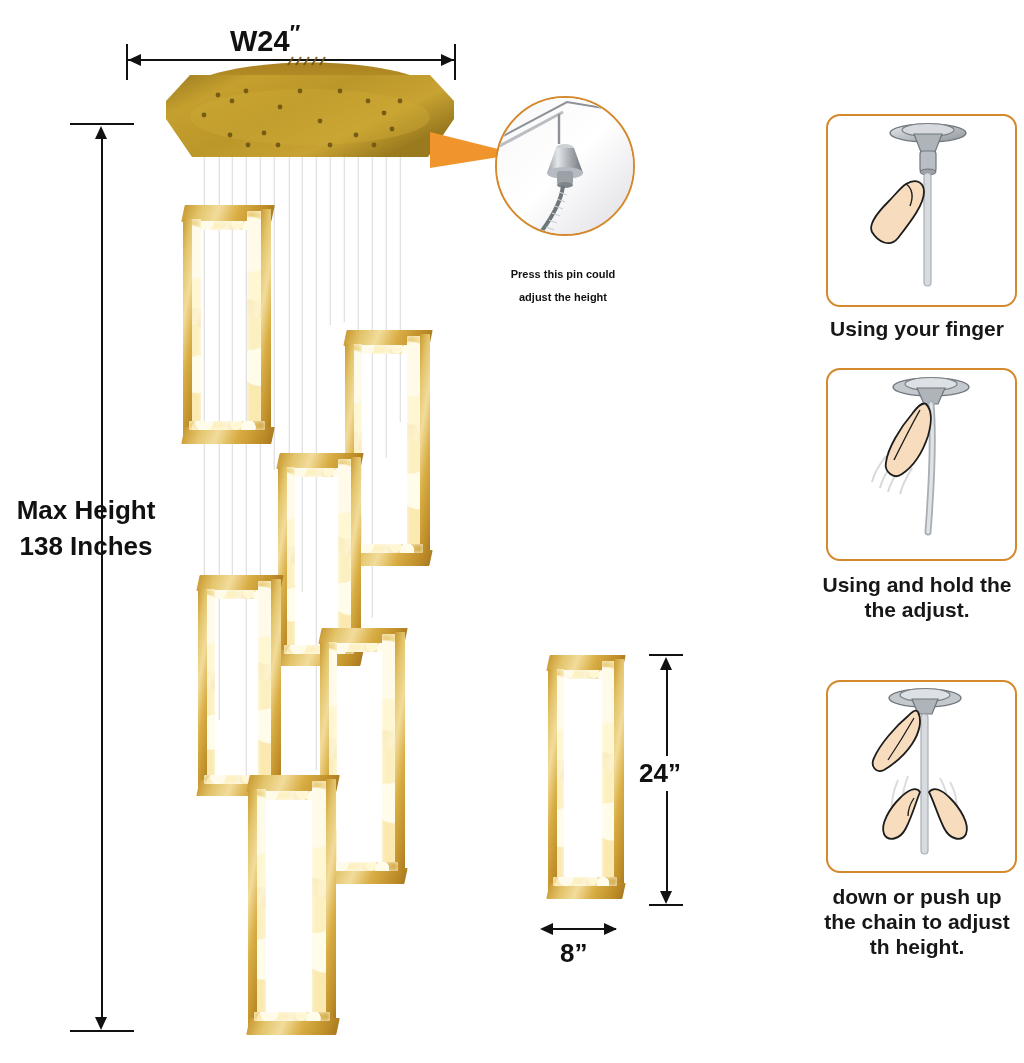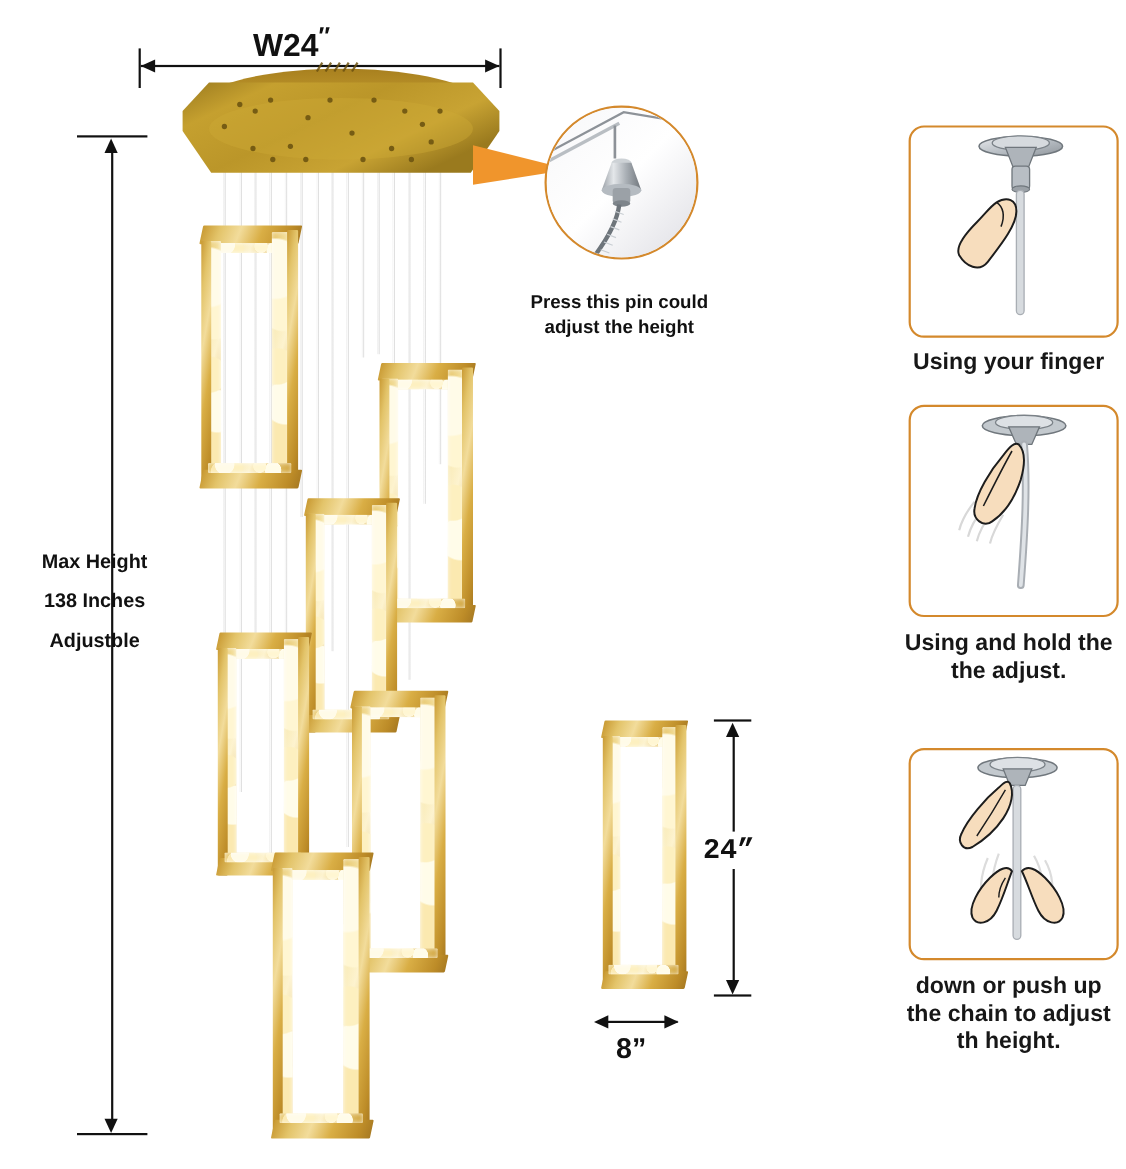--- a/index.html
+++ b/index.html
@@ -15,21 +15,21 @@
   .line-h{position:absolute;height:2px;background:#111;}
   .line-v{position:absolute;width:2px;background:#111;}
   .arrow{position:absolute;width:0;height:0;}
   .arrow-l{border-top:6px solid transparent;border-bottom:6px solid transparent;border-right:13px solid #111;}
   .arrow-r{border-top:6px solid transparent;border-bottom:6px solid transparent;border-left:13px solid #111;}
   .arrow-u{border-left:6px solid transparent;border-right:6px solid transparent;border-bottom:13px solid #111;}
   .arrow-d{border-left:6px solid transparent;border-right:6px solid transparent;border-top:13px solid #111;}
 
   
   #left-text{left:0px;top:492px;width:172px;text-align:center;
-             font-size:18px;font-weight:bold;line-height:36px;}
+             font-size:26px;font-weight:bold;line-height:36px;}
 
   
   #canopy-wrap{left:160px;top:45px;width:300px;height:130px;}
 
   
   .wire{position:absolute;width:2px;
         background:linear-gradient(to right,#e8e8e8,#fdfdfd 40%,#cfcfcf);}
 
   
   .frame{position:absolute;}
@@ -50,21 +50,21 @@
   }
 
   
   #magnifier{left:495px;top:96px;width:136px;height:136px;border-radius:50%;
     border:2px solid #d4892c;overflow:hidden;
     background:linear-gradient(150deg,#f4f4f6 0%,#ffffff 35%,#e9eaee 70%,#f8f8fa 100%);}
   #pointer-cone{left:430px;top:128px;}
 
   
   #pin-caption{left:440px;top:263px;width:246px;text-align:center;
-               font-size:17px;font-weight:bold;line-height:23px;}
+               font-size:11px;font-weight:bold;line-height:23px;}
 
   
   .panel-box{position:absolute;left:826px;width:187px;height:189px;
              border:2px solid #d4892c;border-radius:14px;background:#fff;}
   .panel-caption{position:absolute;left:810px;width:214px;text-align:center;
                  font-size:21px;font-weight:bold;line-height:25px;color:#171717;}
 
   
   #sample-wrap{left:540px;top:645px;width:180px;height:320px;}
 </style>
@@ -86,21 +86,20 @@
   <div class="tick-h" style="left:30px;top:5px;width:64px;"></div>
   <div class="arrow arrow-u" style="left:55px;top:8px;"></div>
   <div class="line-v" style="left:61px;top:16px;height:888px;"></div>
   <div class="arrow arrow-d" style="left:55px;top:899px;"></div>
   <div class="tick-h" style="left:30px;top:912px;width:64px;"></div>
 </div>
 
 <div class="abs" id="left-text">
   <div>Max Height</div>
   <div>138 Inches</div>
-  <div>Adjustble</div>
 </div>
 
 <div class="abs" style="left:0;top:0;width:520px;height:1063px;">
 
   <div class="abs" style="left:0;top:0;width:520px;height:1063px;">
     <div class="wire" style="left:203px;top:118px;height:470px;"></div>
     <div class="wire" style="left:218px;top:110px;height:610px;"></div>
     <div class="wire" style="left:231px;top:125px;height:455px;"></div>
     <div class="wire" style="left:245px;top:150px;height:640px;"></div>
     <div class="wire" style="left:259px;top:120px;height:780px;"></div>
@@ -297,21 +296,21 @@
     <div class="bar bar-crystal" style="left:5px;top:15px;width:66px;height:9px;"></div>
     <div class="bar bar-crystal" style="left:2px;top:14px;width:14px;height:226px;"></div>
     <div class="bar bar-gold" style="left:0;top:14px;width:9px;height:229px;"></div>
     <div class="bar bar-crystal" style="left:54px;top:6px;width:14px;height:228px;"></div>
     <div class="bar bar-gold" style="left:66px;top:4px;width:10px;height:228px;"></div>
     <div class="bar bar-gold" style="left:0;top:228px;width:76px;height:16px;transform:skewX(-12deg);"></div>
     <div class="bar bar-crystal" style="left:5px;top:222px;width:64px;height:9px;"></div>
   </div>
 </div>
 
-<div class="abs" style="left:645px;top:648px;width:70px;height:270px;font-family:Liberation Mono, monospace;">
+<div class="abs" style="left:645px;top:648px;width:70px;height:270px;">
   <div class="tick-h" style="left:4px;top:6px;width:34px;"></div>
   <div class="arrow arrow-u" style="left:15px;top:9px;"></div>
   <div class="line-v" style="left:21px;top:16px;height:234px;"></div>
   <div class="arrow arrow-d" style="left:15px;top:243px;"></div>
   <div class="tick-h" style="left:4px;top:256px;width:34px;"></div>
   <div class="abs dim-label" style="left:-9px;top:108px;font-size:26px;background:#fff;padding:2px 3px;">24”</div>
 </div>
 
 <div class="abs" style="left:532px;top:918px;width:110px;height:60px;">
   <div class="line-h" style="left:12px;top:10px;width:72px;"></div>

